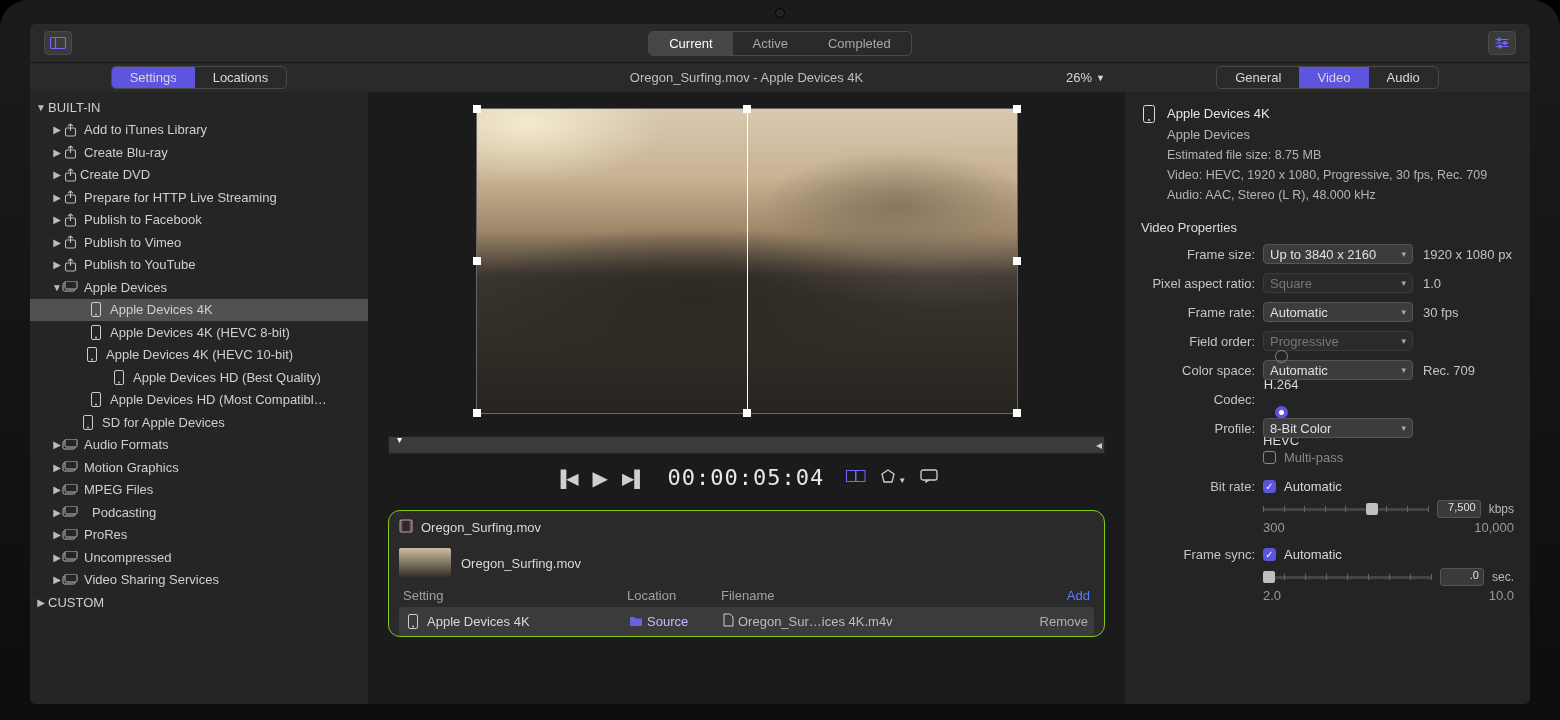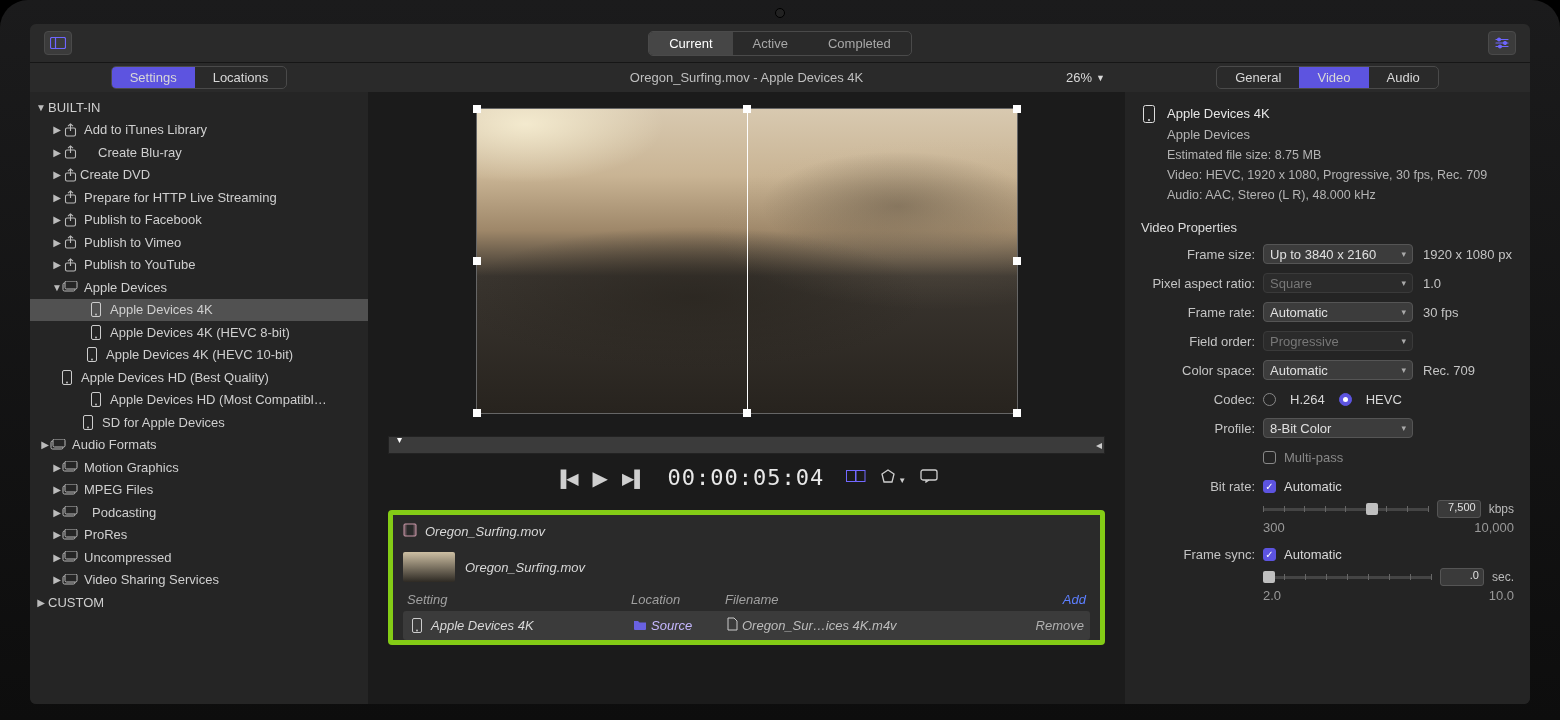--- a/index.html
+++ b/index.html
@@ -39,21 +39,21 @@
 }
 .crop-line-v { position:absolute; top:0; bottom:0; left:50%; width:1px; background:#fff; z-index:2;}
 .crop-hd { position:absolute; width:8px; height:8px; background:#fff; z-index:3;}
 .scrub { margin-top:22px; height:18px; background:#3b3b3b; border:1px solid #222; position:relative; }
 .scrub .playhead { position:absolute; left:8px; top:-3px; font-size:10px; color:#fff; }
 .scrub .endmark { position:absolute; right:2px; top:1px; font-size:12px; color:#ccc; }
 .transport { margin-top:6px; height:36px; display:flex; align-items:center; justify-content:center; gap:14px; }
 .transport .tc { font:22px/1 "Menlo",monospace; color:#e8e8e8; letter-spacing:1px; margin:0 8px; }
 .tbtn { color:#cfcfcf; font-size:16px; cursor:pointer; }
 .tbtn.sel { color:#7268ff; }
-.batch { margin-top:14px; background:#2a2a2a; border:5px solid #84cc16; border-radius:4px; padding:8px 10px 0;font-style:italic; }
+.batch { margin-top:14px; background:#2a2a2a; border:1px solid #84cc16; border-radius:12px; padding:8px 10px 0; }
 .batch-header { display:flex; align-items:center; gap:8px; color:#d8d8d8; padding-bottom:6px; }
 .clip-row { display:flex; align-items:center; gap:10px; padding:6px 0; }
 .thumb { width:52px; height:30px; background:linear-gradient(#cdbfa3,#2e2a24); border-radius:2px; }
 .cols { display:flex; color:#a0a0a0; font-size:12px; padding:4px 4px; }
 .cols .c1{width:224px;} .cols .c2{width:94px;} .cols .c3{flex:1;} .cols .add{color:#5d7fff;cursor:pointer;}
 .setting-row { display:flex; align-items:center; background:#3b3b3b; padding:6px 6px; border-radius:3px; }
 .setting-row .c1{width:224px;display:flex;align-items:center;gap:6px;}
 .setting-row .c2{width:94px;display:flex;align-items:center;gap:4px;color:#c6b8ff;}
 .setting-row .c3{flex:1;display:flex;align-items:center;gap:4px;color:#bcbcbc;overflow:hidden;}
 .setting-row .rm{color:#b0b0b0;cursor:pointer;}
@@ -61,21 +61,21 @@
 .insp-title { display:flex; align-items:center; gap:10px; color:#e6e6e6; font-size:15px; }
 .insp-sub { margin-left:26px; color:#b4b4b4; margin-top:6px; }
 .insp-info { margin-left:26px; color:#b4b4b4; margin-top:6px; font-size:12.5px; }
 .sec-title { margin-top:18px; color:#dcdcdc; }
 .prop { display:flex; align-items:center; margin-top:9px; height:20px; }
 .prop label { width:122px; text-align:right; color:#c4c4c4; padding-right:8px; }
 .prop .val { color:#c4c4c4; margin-left:10px; }
 .select { flex:0 0 150px; height:20px; background:#3c3c3c; border:1px solid #555; border-radius:4px; padding:0 6px; display:flex; align-items:center; justify-content:space-between; color:#e0e0e0; cursor:pointer; }
 .select.dis { background:#2b2b2b; color:#777; border-color:#3a3a3a; }
 .select .arr { font-size:9px; color:#aaa; }
-.radio-row { display:flex; gap:14px; align-items:center; }
+.radio-row { display:flex; gap:14px; align-items:center;flex-direction:column; }
 .radio { width:13px; height:13px; border-radius:50%; border:1.5px solid #888; display:inline-flex; align-items:center; justify-content:center; }
 .radio.on { background:#5d54e0; border-color:#5d54e0; }
 .radio.on::after{content:"";width:5px;height:5px;background:#fff;border-radius:50%;}
 .chk { width:13px; height:13px; border:1.5px solid #888; border-radius:3px; display:inline-flex; align-items:center; justify-content:center; }
 .chk.on { background:#5d54e0; border-color:#5d54e0; color:#fff; font-size:10px; }
 .slider { display:flex; align-items:center; gap:8px; margin-top:4px; margin-left:122px; }
 .track { flex:1; height:3px; background:#444; position:relative; border-radius:2px; }
 .track .ticks { position:absolute; inset:0; display:flex; justify-content:space-between; }
 .track .ticks i { width:1px; height:6px; background:#666; margin-top:-2px; }
 .knob { position:absolute; top:-5px; width:12px; height:12px; background:#bfbfbf; border-radius:2px; }
@@ -158,21 +158,21 @@
      <span style="margin-left:6px">Add to iTunes Library</span>
             </div>
             <div class="tree-item" style="padding-left:22px">
      <span class="tri right"></span>
      <span class="share-icon">
                 <svg width="13" height="14" viewBox="0 0 13 14">
                   <rect x="1.5" y="5" width="10" height="8" rx="1.5" fill="none" stroke="#bbb" stroke-width="1.1"></rect>
                   <path d="M6.5 1v7M4 3.2L6.5 1 9 3.2" fill="none" stroke="#bbb" stroke-width="1.1"></path>
                 </svg>
               </span>
-     <span style="margin-left:20px">Create Blu-ray</span>
+     <span style="margin-left:6px">Create Blu-ray</span>
             </div>
             <div class="tree-item" style="padding-left:22px">
      <span class="tri right"></span>
      <span class="share-icon">
                 <svg width="13" height="14" viewBox="0 0 13 14">
                   <rect x="1.5" y="5" width="10" height="8" rx="1.5" fill="none" stroke="#bbb" stroke-width="1.1"></rect>
                   <path d="M6.5 1v7M4 3.2L6.5 1 9 3.2" fill="none" stroke="#bbb" stroke-width="1.1"></path>
                 </svg>
               </span>
      <span style="margin-left:2px">Create DVD</span>
@@ -249,21 +249,21 @@
             </div>
             <div class="tree-item " style="padding-left:54px">
      <span class="device-icon">
                 <svg width="10" height="15" viewBox="0 0 10 15">
                   <rect x="0.5" y="0.5" width="9" height="14" rx="1.5" fill="none" stroke="#ccc"></rect>
                   <circle cx="5" cy="12.5" r="0.9" fill="#ccc"></circle>
                 </svg>
               </span>
      <span style="margin-left:6px">Apple Devices 4K (HEVC 10-bit)</span>
             </div>
-            <div class="tree-item " style="padding-left:29px">
+            <div class="tree-item " style="padding-left:81px">
      <span class="device-icon">
                 <svg width="10" height="15" viewBox="0 0 10 15">
                   <rect x="0.5" y="0.5" width="9" height="14" rx="1.5" fill="none" stroke="#ccc"></rect>
                   <circle cx="5" cy="12.5" r="0.9" fill="#ccc"></circle>
                 </svg>
               </span>
      <span style="margin-left:6px">Apple Devices HD (Best Quality)</span>
             </div>
             <div class="tree-item " style="padding-left:58px">
      <span class="device-icon">
@@ -278,21 +278,21 @@
      <span class="device-icon">
                 <svg width="10" height="15" viewBox="0 0 10 15">
                   <rect x="0.5" y="0.5" width="9" height="14" rx="1.5" fill="none" stroke="#ccc"></rect>
                   <circle cx="5" cy="12.5" r="0.9" fill="#ccc"></circle>
                 </svg>
               </span>
      <span style="margin-left:6px">SD for Apple Devices</span>
             </div>
           </div>
         <div id="groups">
-            <div class="tree-item" style="padding-left:10px">
+            <div class="tree-item" style="padding-left:22px">
      <span class="tri right"></span>
      <span class="preset-icon">
                 <svg width="16" height="12" viewBox="0 0 16 12">
                   <rect x="1" y="2" width="12" height="8" rx="1.5" fill="none" stroke="#bbb"></rect>
                   <rect x="3" y="0" width="12" height="8" rx="1.5" fill="#252525" stroke="#bbb"></rect>
                 </svg>
               </span>
      <span style="margin-left:6px">Audio Formats</span>
             </div>
             <div class="tree-item" style="padding-left:22px">

